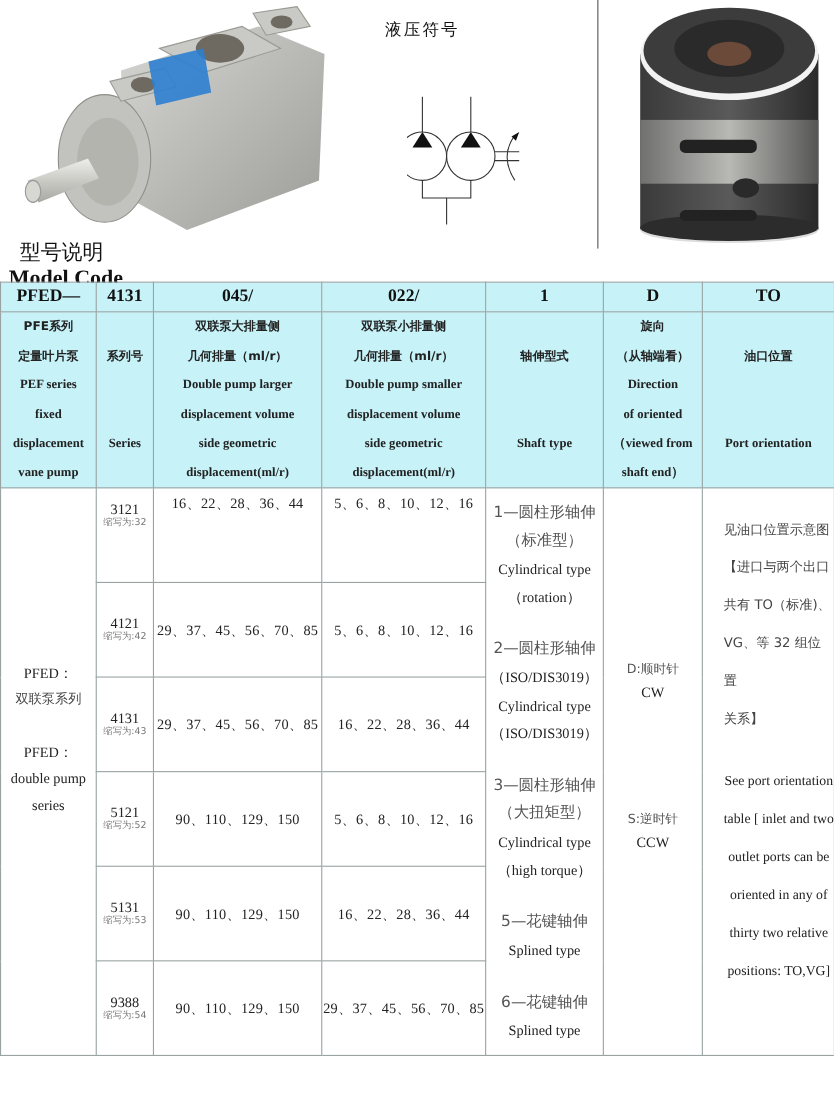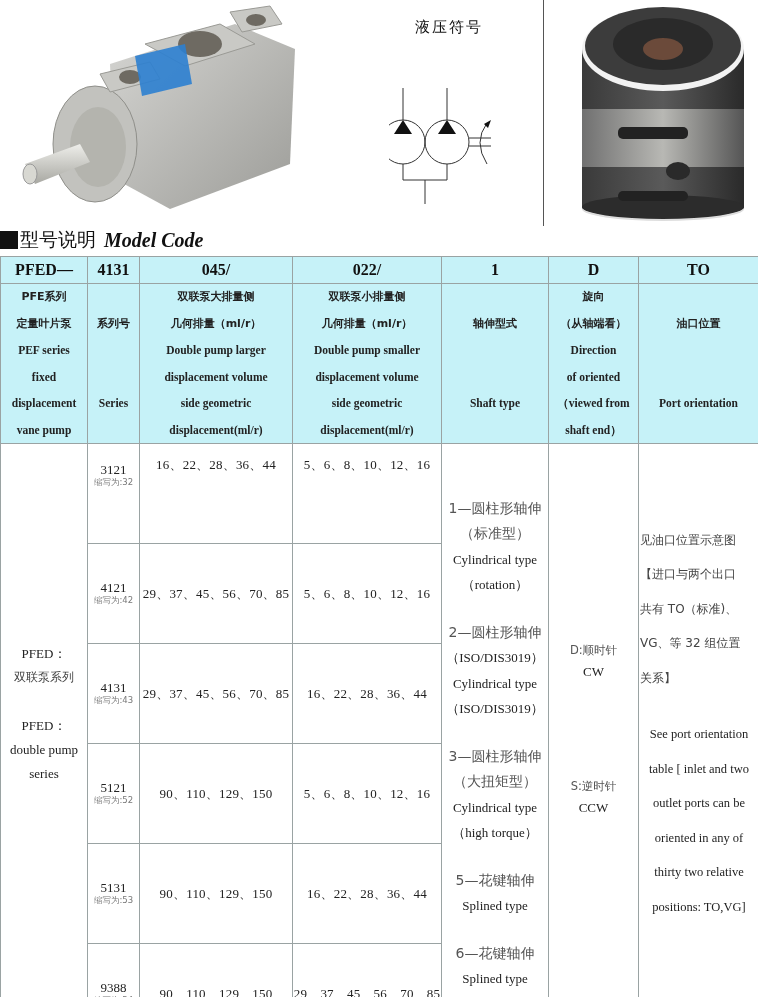--- a/index.html
+++ b/index.html
@@ -1,51 +1,51 @@
 <!DOCTYPE html>
 <html><head>
 <meta charset="utf-8">
 <style>
   * { box-sizing: border-box; margin: 0; padding: 0; }
   html, body { width: 758px; height: 997px; background: #ffffff; overflow: hidden; }
   body { font-family: "Liberation Serif", "DejaVu Serif", serif; color: #222; position: relative; }
 
   .top { position: absolute; left: 0; top: 0; width: 758px; height: 226px; }
   .pump-img { position: absolute; left: 20px; top: 4px; width: 300px; height: 205px; }
-  .symbol-block { position: absolute; left: 369px; top: 18px; width: 160px; height: 190px; text-align: center; }
+  .symbol-block { position: absolute; left: 350px; top: 18px; width: 160px; height: 190px; text-align: left; }
   .symbol-cn { font-size: 15px; letter-spacing: 2px; color: #111; }
   .symbol-en { font-size: 18px; color: #111; margin-top: -2px; letter-spacing: -0.3px; }
   .symbol-svg { position: absolute; left: 20px; top: 50px; }
   .divider-v { position: absolute; left: 543px; top: 0; width: 1px; height: 226px; background: #555; }
   .cartridge-img { position: absolute; left: 578px; top: 4px; width: 170px; height: 220px; }
 
-  .section-title { position: absolute; left: 0; top: 226px; height: 28px; display: flex; align-items: center; }
+  .section-title { position: absolute; left: 0; top: 216px; height: 28px; display: flex; align-items: center; flex-direction: column; }
   .sq { width: 18px; height: 18px; background: #111; margin-right: 2px; display: inline-block; }
   .title-cn { font-family: "DejaVu Sans", sans-serif; font-size: 19px; color: #111; }
-  .title-en { font-size: 20px; font-weight: bold; margin-left: 8px; color: #111; font-style: italic; }
+  .title-en { font-size: 20px; font-weight: bold; margin-left: 8px; color: #111; }
 
   table { position: absolute; left: 0; top: 256px; width: 758px; border-collapse: collapse; table-layout: fixed; }
   td { border: 1.5px solid #9aa3a3; text-align: center; vertical-align: middle; }
   tr.head td { background: #c6f2f8; font-weight: bold; font-size: 16px; height: 27px; color: #111; }
   tr.desc td { background: #c6f2f8; font-weight: bold; font-size: 11.5px; height: 159px; line-height: 26.5px; color: #222; }
   tr.desc td .cn { font-family: "DejaVu Sans", sans-serif; font-weight: bold; font-size: 11px; }
-  tr.body td { background: #fff; height: 100px; font-size: 13px; color: #222; }
+  tr.body td { background: #fff; height: 86px; font-size: 13px; color: #222; }
   .series-num { font-size: 13px; line-height: 14px; }
   .series-abbr { font-family: "DejaVu Sans", sans-serif; font-size: 8.5px; color: #777; line-height: 11px; }
   .disp { font-size: 13px; letter-spacing: 0.2px; }
   .family-cell { font-size: 12.5px; line-height: 24px; }
   .family-cell .cn { font-family: Liberation Mono, monospace; font-size: 12px; color: #444; }
   .fam-gap { height: 24px; }
   .shaft-cell { font-size: 12px; line-height: 25.5px; }
   .shaft-cell .cn { font-family: "DejaVu Sans", sans-serif; font-size: 14px; color: #555; }
   .shaft-gap { height: 22px; }
   .rot-cell { font-size: 12.5px; line-height: 22px; }
   .rot-cell .cn { font-family: "DejaVu Sans", sans-serif; font-size: 11.5px; color: #555; }
   .rot-gap { height: 92px; }
-  .port-cell { font-size: 12px; line-height: 34.5px; text-align: left; padding-left: 1px; }
+  .port-cell { font-size: 12px; line-height: 34.5px; text-align: left; padding-left: 19px; }
   .port-cell .cn { font-family: "DejaVu Sans", sans-serif; font-size: 12px; color: #444; }
   .port-en { text-align: center; font-size: 12.5px; line-height: 34.5px; }
   .port-gap { height: 22px; }
 </style>
 </head>
 <body>
 
 <div class="top">
 
   <svg class="pump-img" viewBox="0 0 300 205">

